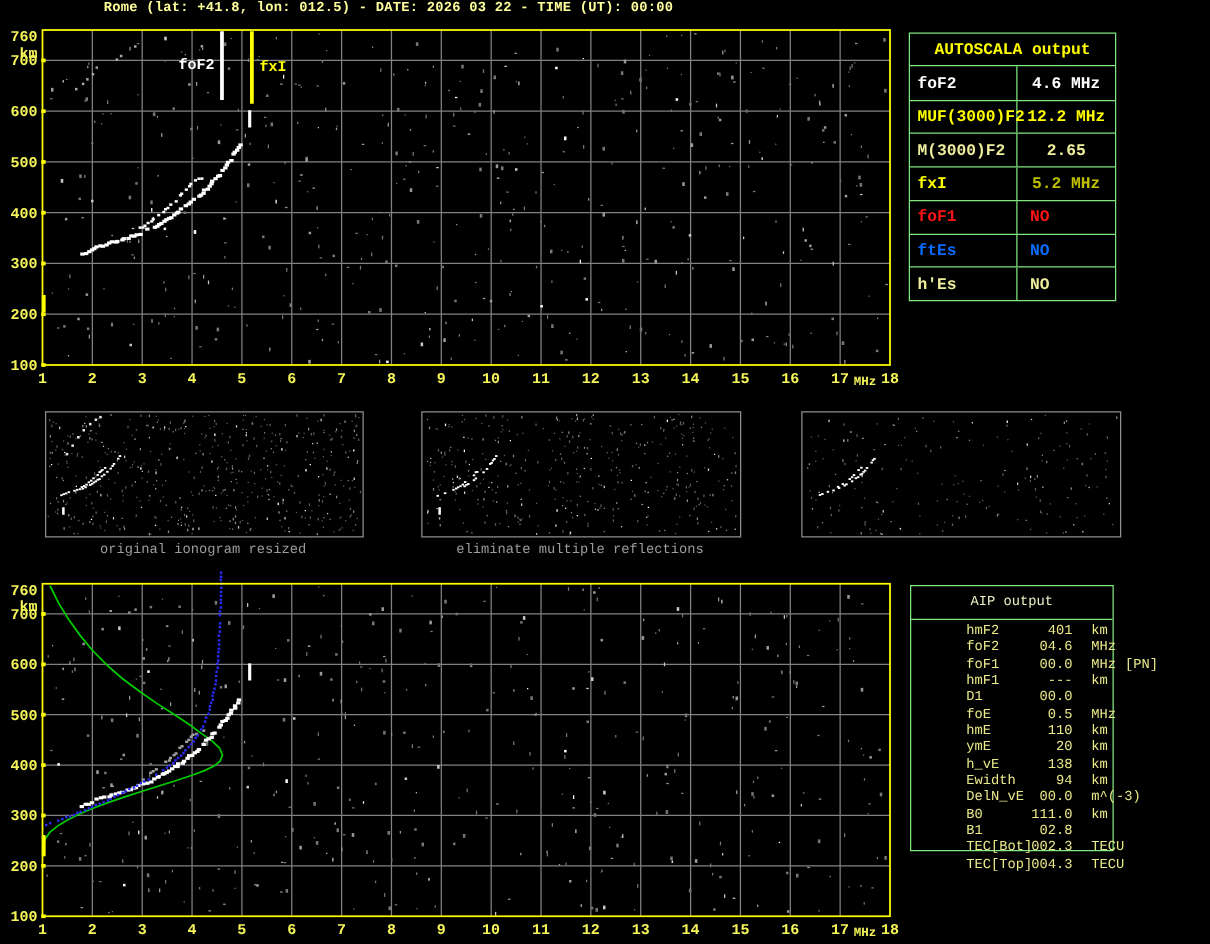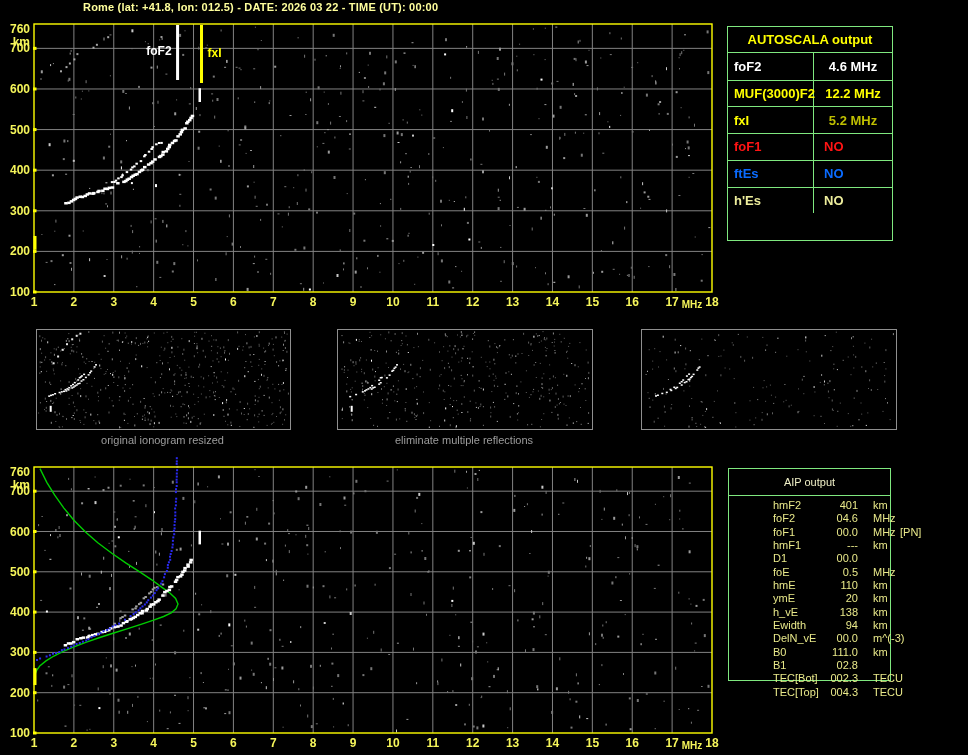--- a/index.html
+++ b/index.html
@@ -1,17 +1,17 @@
 <!DOCTYPE html>
 <html><head>
 <meta charset="utf-8">
 <style>
   html,body{margin:0;padding:0;background:#000;}
   #screen{position:relative;width:968px;height:755px;background:#000;overflow:hidden;
-          font-family:Liberation Sans, sans-serif;}
+          font-family:Liberation Mono, monospace;}
   .abs{position:absolute;}
   #title{left:83px;top:1px;color:#FFFF9C;font-weight:bold;font-size:11px;letter-spacing:.2px;white-space:nowrap;}
   svg{position:absolute;left:0;}
   #topPlotSvg{top:16px;}
   #botPlotSvg{top:450px;}
 
   
   #autoscala{left:727px;top:26px;width:164px;height:213px;border:1px solid #7FE87F;
              display:grid;grid-template-rows:26px repeat(7,1fr);font-size:13px;font-weight:bold;}
   .as-header{display:flex;align-items:center;justify-content:center;color:#FFFF00;border-bottom:1px solid #7FE87F;}
@@ -694,20 +694,24 @@
   <div class="abs" id="autoscala">
     <div class="as-header">AUTOSCALA output</div>
 
   <div class="as-row first">
         <div class="as-label" style="color: rgb(255, 255, 255);">foF2</div>
         <div class="as-value" style="color: rgb(255, 255, 255);">4.6 MHz</div>
       </div>
       <div class="as-row">
         <div class="as-label" style="color: rgb(255, 255, 0);">MUF(3000)F2</div>
         <div class="as-value" style="color: rgb(255, 255, 0);">12.2 MHz</div>
+      </div>
+      <div class="as-row">
+        <div class="as-label" style="color: rgb(237, 237, 156);">M(3000)F2</div>
+        <div class="as-value" style="color: rgb(237, 237, 156);">2.65</div>
       </div>
       <div class="as-row">
         <div class="as-label" style="color: rgb(255, 255, 0);">fxI</div>
         <div class="as-value" style="color: rgb(191, 191, 0); text-align: center;">5.2 MHz</div>
       </div>
       <div class="as-row">
         <div class="as-label" style="color: rgb(255, 20, 20);">foF1</div>
         <div class="as-value left" style="color: rgb(255, 20, 20);">NO</div>
       </div>
       <div class="as-row">

